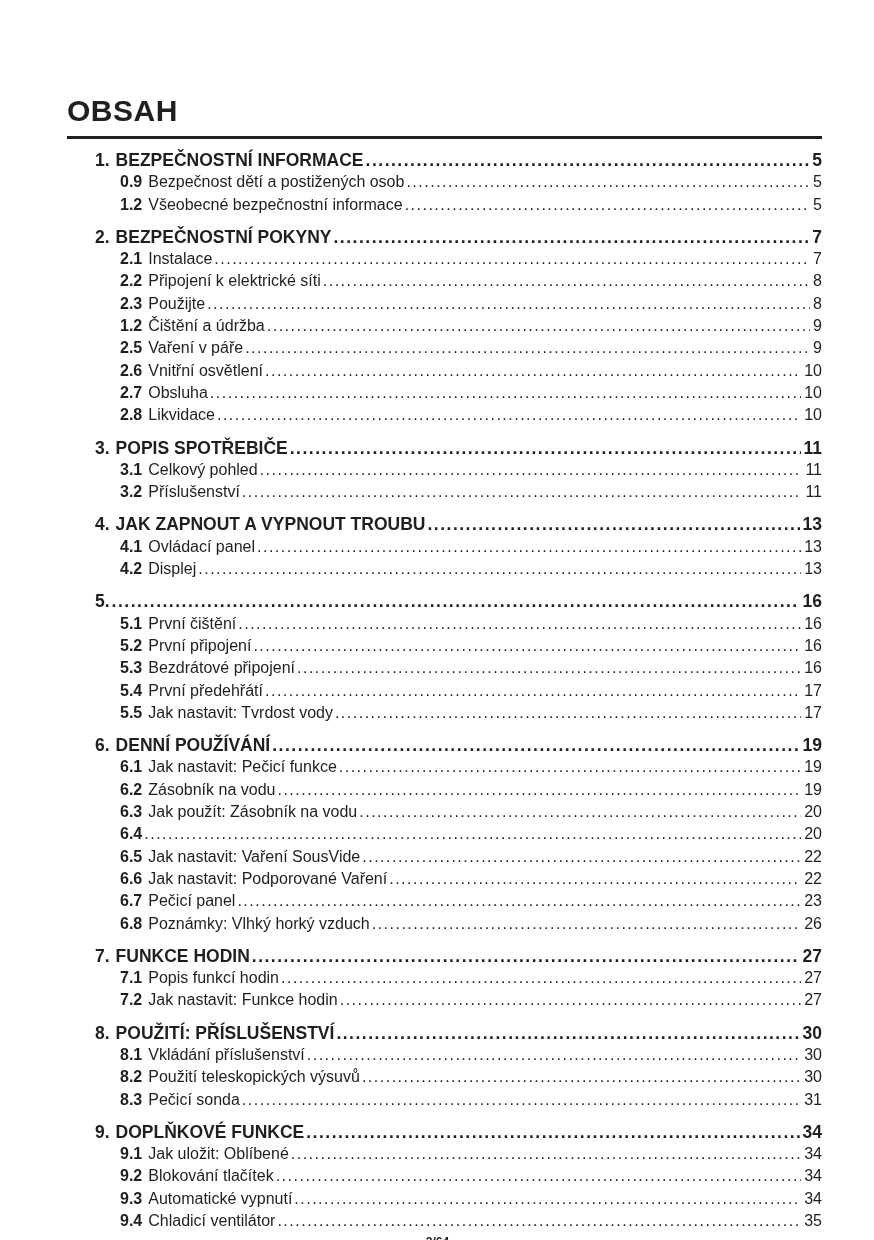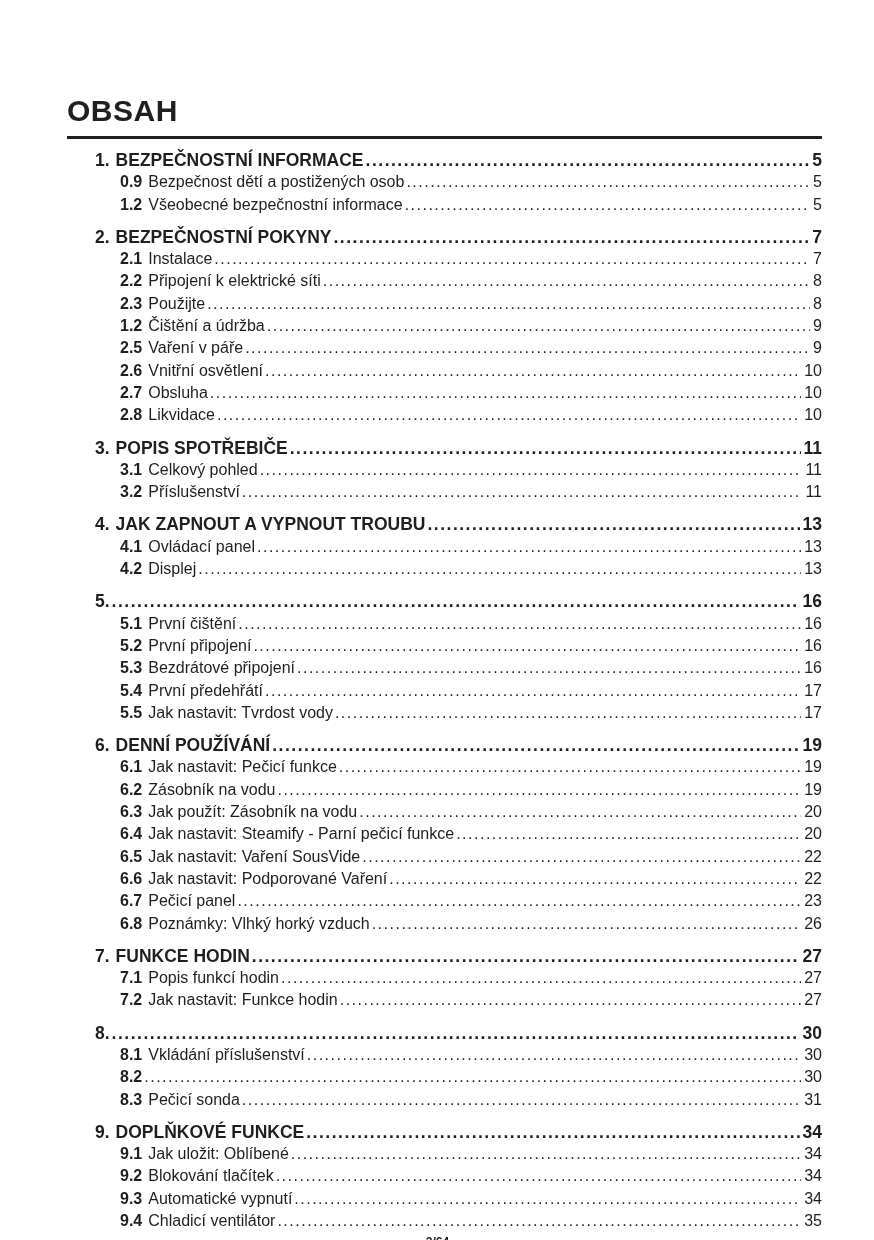--- a/index.html
+++ b/index.html
@@ -226,21 +226,20 @@
     <span class="pagenum">19</span>
   </div>
       <div class="toc-row level-2">
     <span class="num">6.3</span>
     <span class="title">Jak použít: Zásobník na vodu</span>
     <span class="dots">............................................................................................................................................................................................................................</span>
     <span class="pagenum">20</span>
   </div>
       <div class="toc-row level-2">
     <span class="num">6.4</span>
-    <span class="title">Jak nastavit: Steamify - Parní pečicí funkce</span>
     <span class="dots">............................................................................................................................................................................................................................</span>
     <span class="pagenum">20</span>
   </div>
       <div class="toc-row level-2">
     <span class="num">6.5</span>
     <span class="title">Jak nastavit: Vaření SousVide</span>
     <span class="dots">............................................................................................................................................................................................................................</span>
     <span class="pagenum">22</span>
   </div>
       <div class="toc-row level-2">
@@ -274,31 +273,33 @@
     <span class="pagenum">27</span>
   </div>
       <div class="toc-row level-2">
     <span class="num">7.2</span>
     <span class="title">Jak nastavit: Funkce hodin</span>
     <span class="dots">............................................................................................................................................................................................................................</span>
     <span class="pagenum">27</span>
   </div>
       <div class="toc-row level-1">
     <span class="num">8.</span>
+    <span class="title">POUŽITÍ: PŘÍSLUŠENSTVÍ</span>
     <span class="dots">............................................................................................................................................................................................................................</span>
     <span class="pagenum">30</span>
   </div>
       <div class="toc-row level-2">
     <span class="num">8.1</span>
     <span class="title">Vkládání příslušenství</span>
     <span class="dots">............................................................................................................................................................................................................................</span>
     <span class="pagenum">30</span>
   </div>
       <div class="toc-row level-2">
     <span class="num">8.2</span>
+    <span class="title">Použití teleskopických výsuvů</span>
     <span class="dots">............................................................................................................................................................................................................................</span>
     <span class="pagenum">30</span>
   </div>
       <div class="toc-row level-2">
     <span class="num">8.3</span>
     <span class="title">Pečicí sonda</span>
     <span class="dots">............................................................................................................................................................................................................................</span>
     <span class="pagenum">31</span>
   </div>
       <div class="toc-row level-1">

